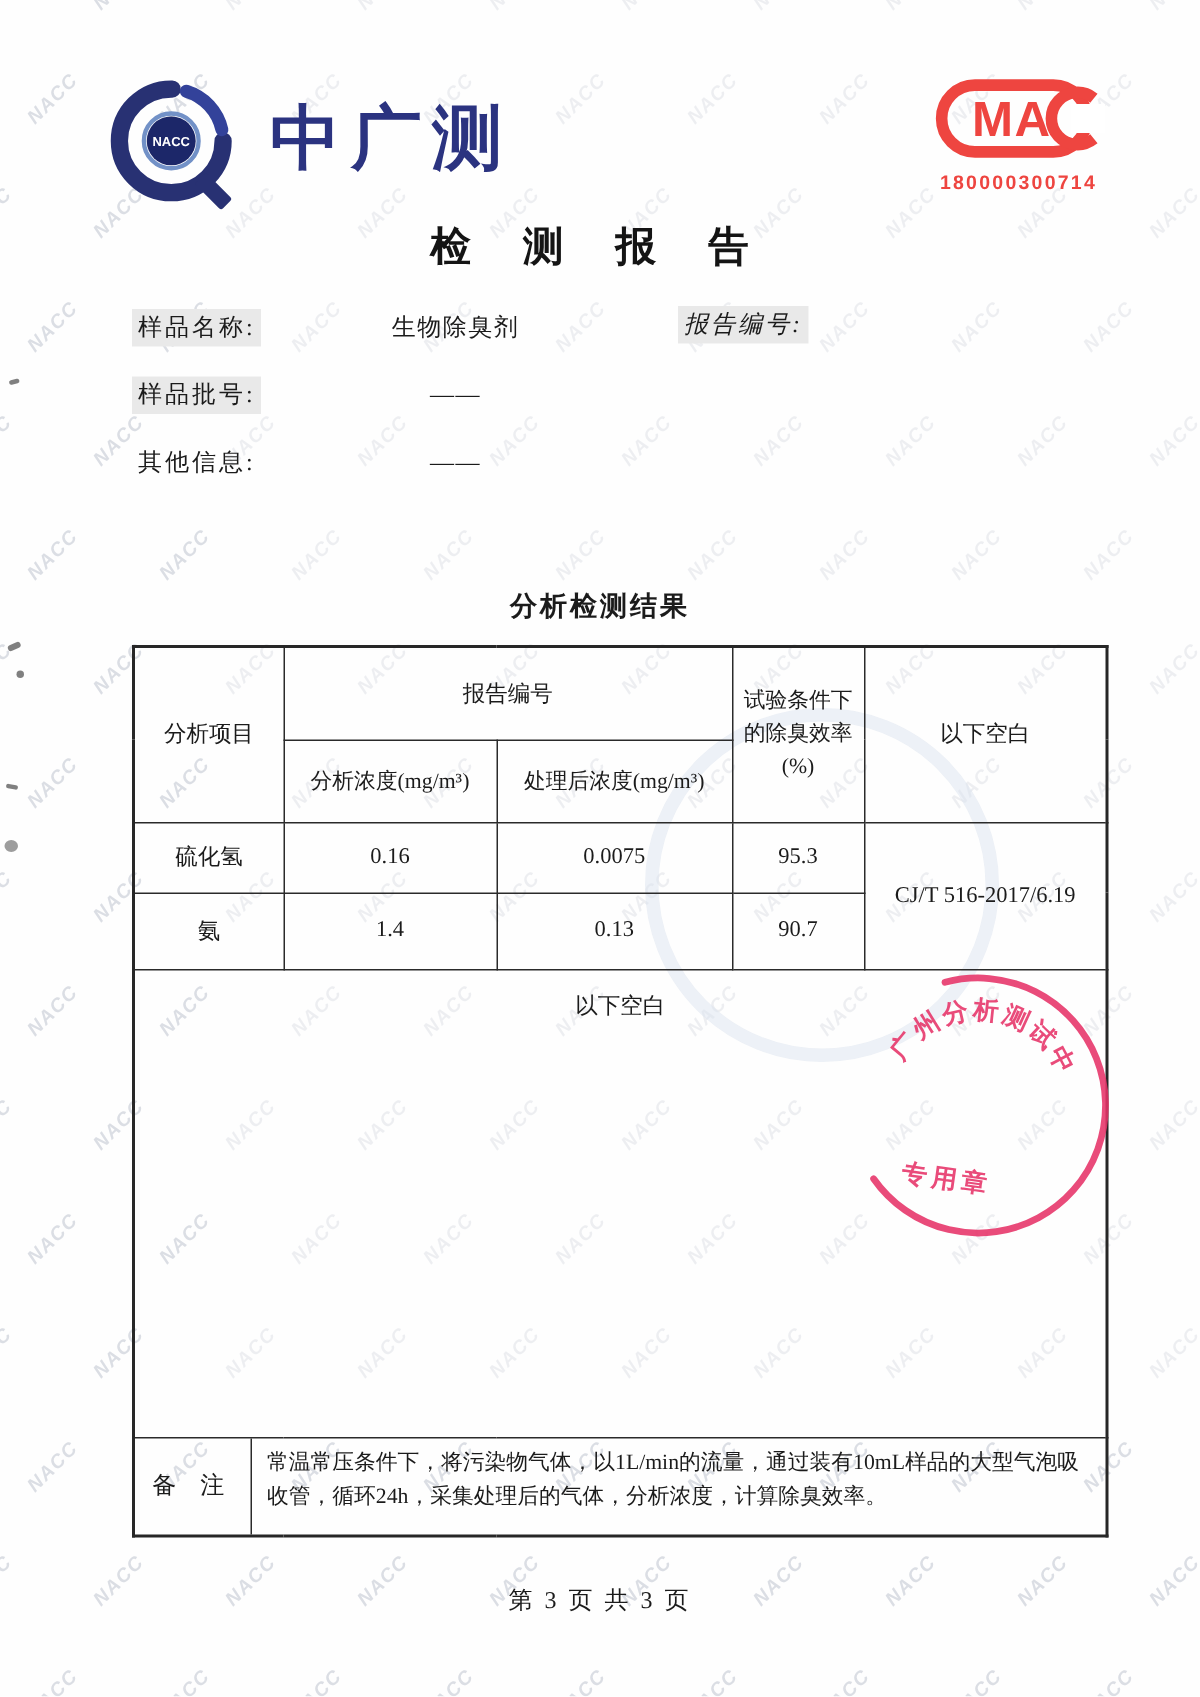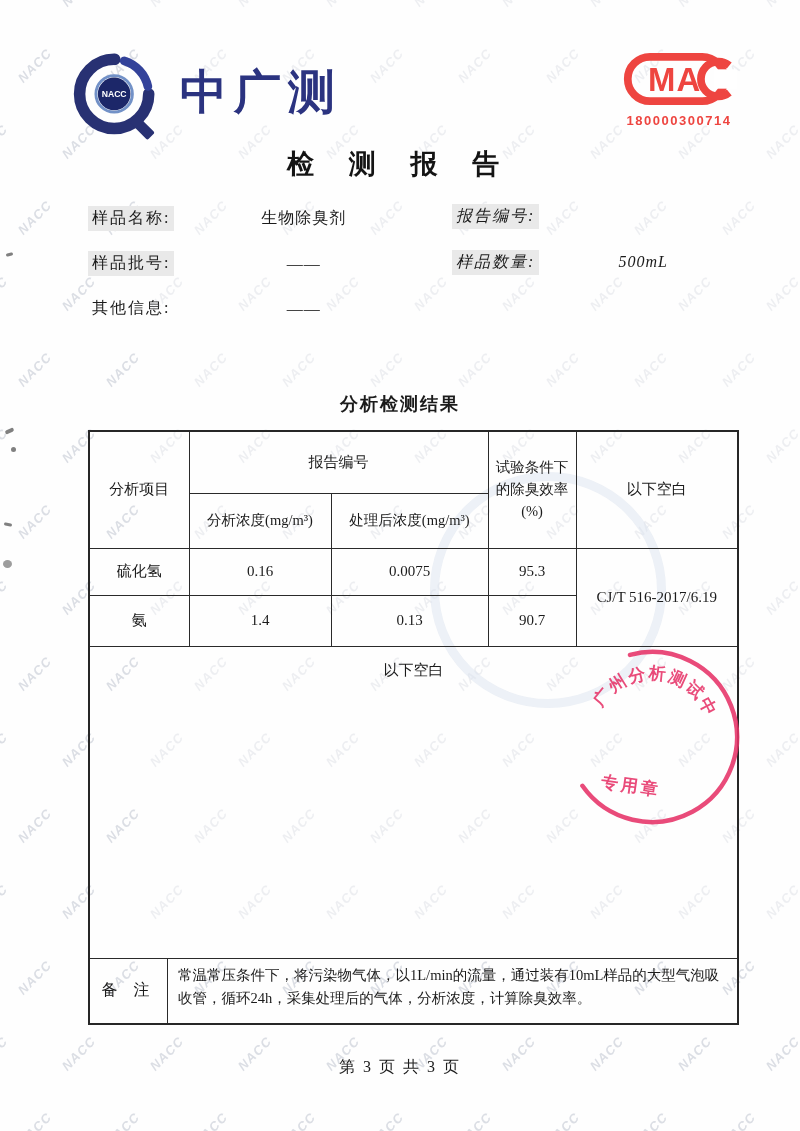--- a/index.html
+++ b/index.html
@@ -274,24 +274,20 @@
     <div class="info-row">
       <span class="info-label">其他信息:</span>
       <span class="info-value">——</span>
     </div>
   </div>
 
   <div class="abs info-col info-right">
     <div class="info-row">
       <span class="info-label shaded">报告编号:</span>
     </div>
-    <div class="info-row">
-      <span class="info-label shaded">样品数量:</span>
-      <span class="info-value">500mL</span>
-    </div>
   </div>
 
   <div class="abs section-title">分析检测结果</div>
 
   <div class="abs tbl-wrap">
     <table>
       <colgroup>
         <col style="width:100px">
           <col style="width:142px">
           <col style="width:157px">

